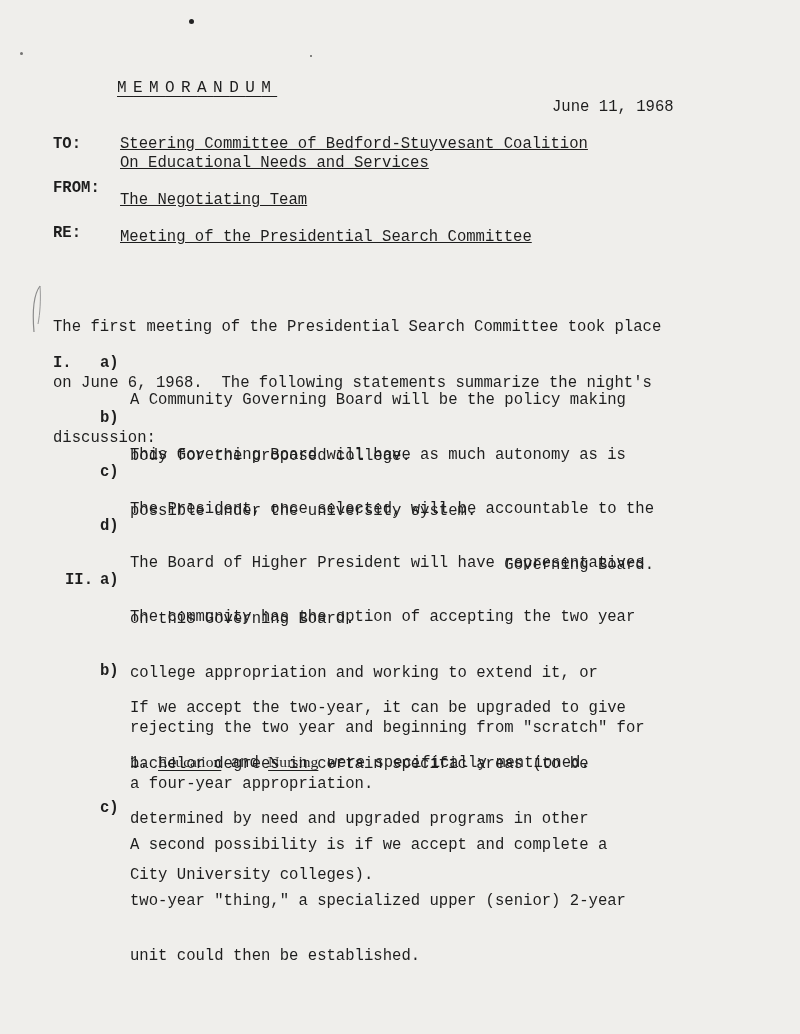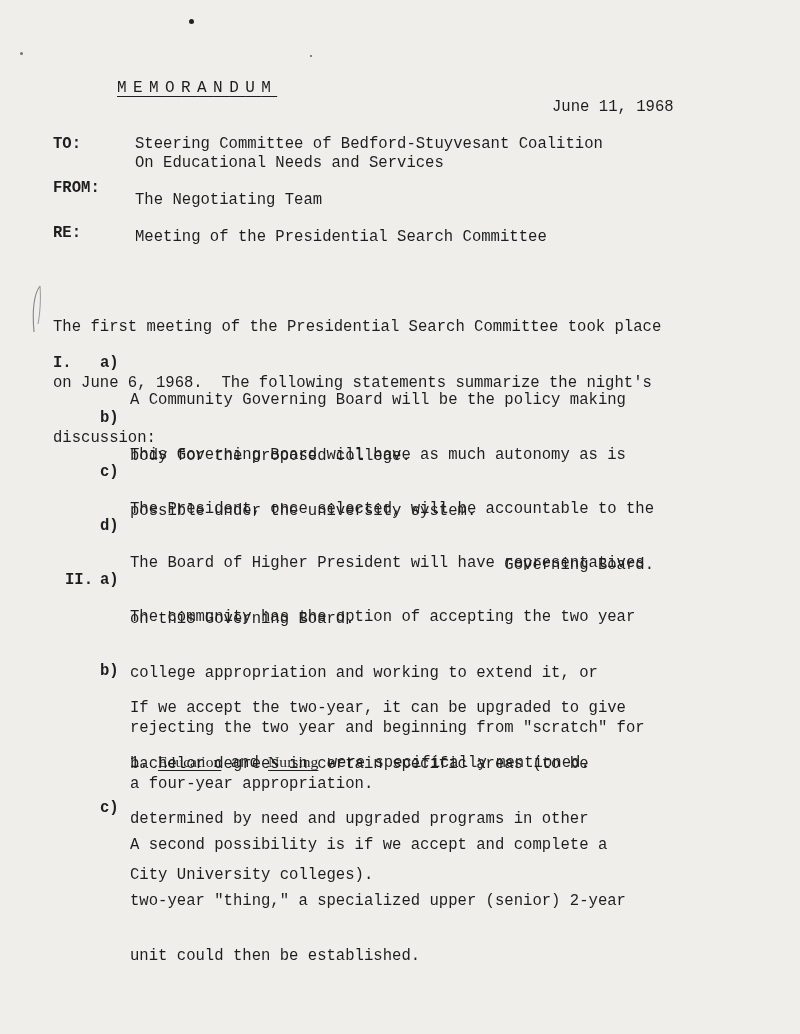--- a/index.html
+++ b/index.html
@@ -17,21 +17,21 @@
     letter-spacing: 0px;
   }
   .abs { position: absolute; white-space: pre; }
   .title {
     left: 53px; top: 61px;
     font-size: 16px; letter-spacing: 6.4px;
   }
   .title span { text-decoration: underline; text-underline-offset: 4px; }
   .date { left: 552px; top: 98px; }
   .hdr-label { left: 53px; font-weight: bold; }
-  .hdr-val { left: 135px; }
+  .hdr-val { left: 120px; text-decoration: underline; }
   .para { left: 53px; top: 281px; line-height: 18.5px; }
   .roman { left: 53px; font-weight: bold; }
   .item-letter { left: 100px; font-weight: bold; }
   .item-text { left: 130px; line-height: 18.5px; }
   .sub-num { left: 130px; }
   .u { text-decoration: underline; text-underline-offset: 3px; font-family: Liberation Serif, serif; }
   .pencil {
     position: absolute; left: 30px; top: 284px; width: 14px; height: 50px;
   }
   .speck { position: absolute; background: #222; border-radius: 50%; }

